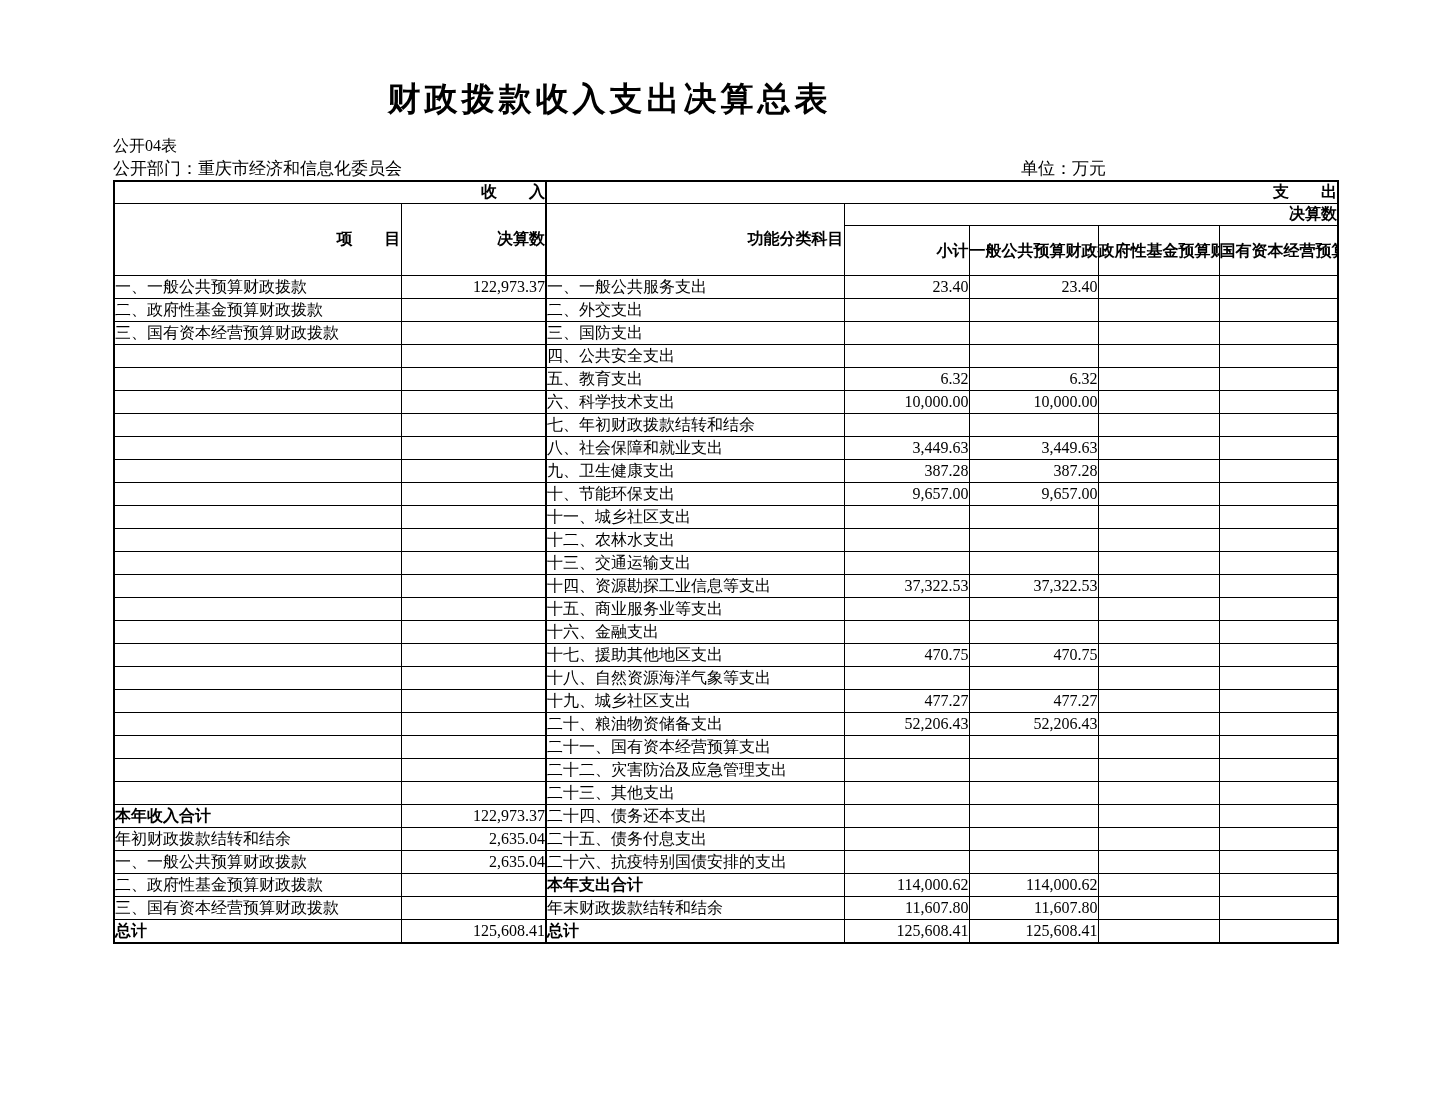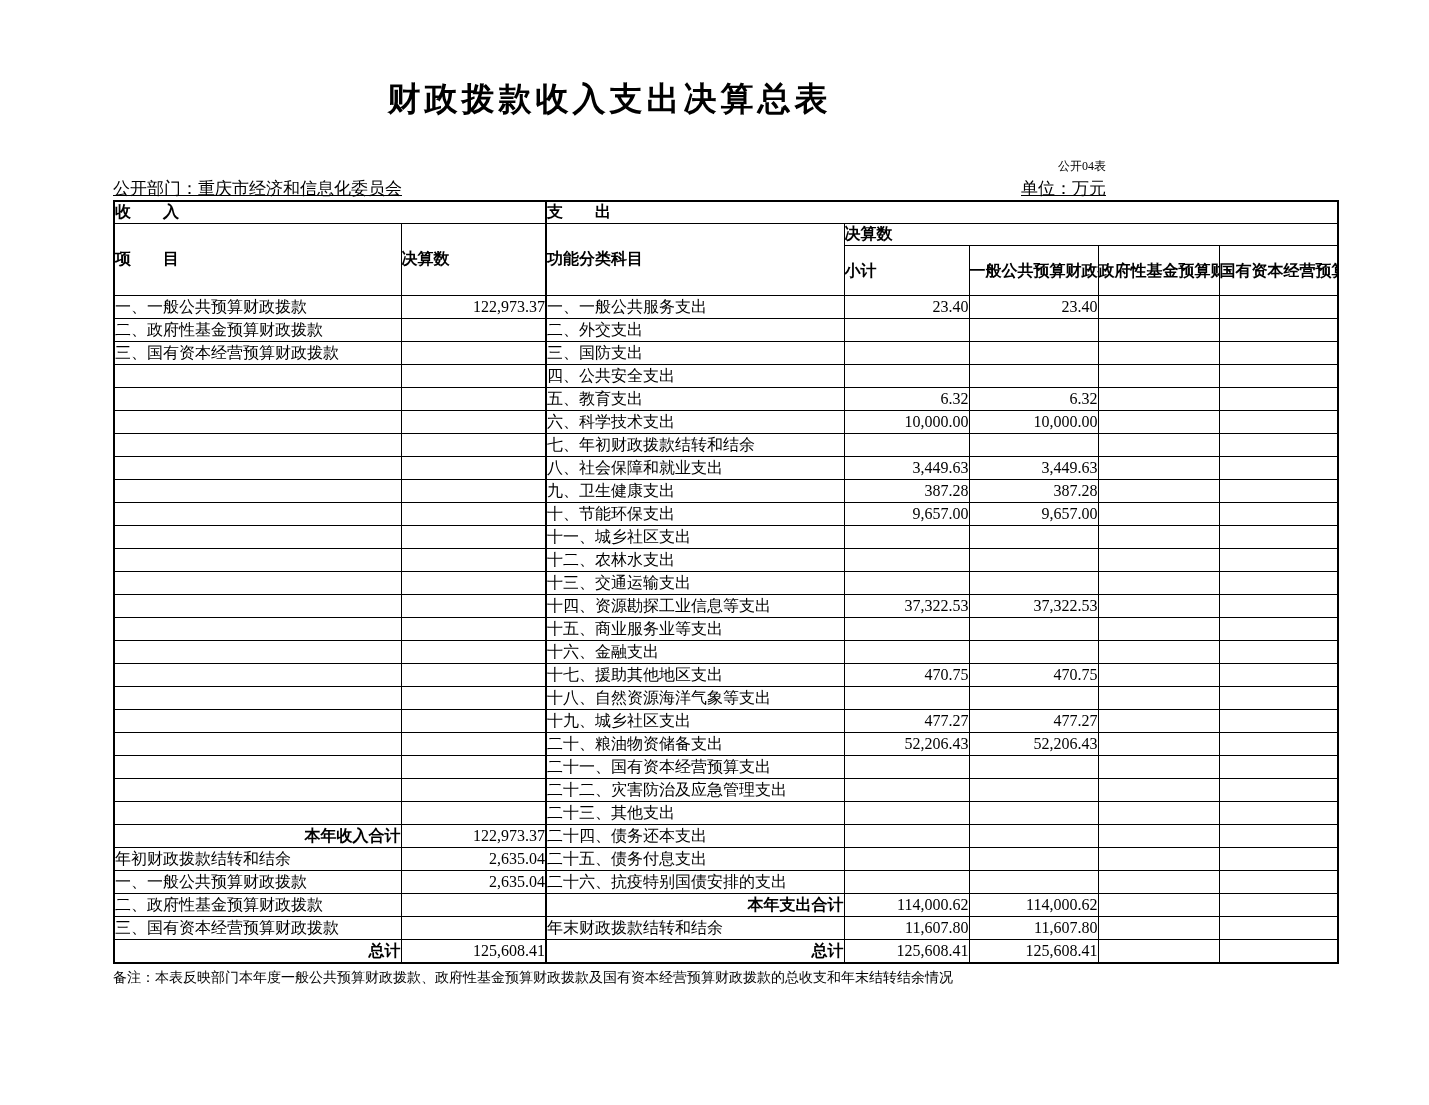--- a/index.html
+++ b/index.html
@@ -17,66 +17,65 @@
   .title {
     margin-top: 78px;
     text-align: center;
     font-family: "Liberation Sans", sans-serif;
     font-weight: bold;
     font-size: 33px;
     letter-spacing: 4px;
     line-height: 42px;
   }
   .code-line {
-    margin-top: 36px;
-    text-align: right;
-    font-size: 12px;
+    margin-top: 16px;
+    text-align: left;
+    font-size: 16px;
     line-height: 20px;
   }
   .meta-line {
     margin-top: 2px;
     display: flex;
     justify-content: space-between;
     font-size: 17px;
     line-height: 21px;
-    text-decoration: underline;
   }
   table.budget {
     border-collapse: collapse;
     table-layout: fixed;
     width: 1224px;
     border: 2px solid #000;
     margin-top: 1px;
   }
   table.budget th, table.budget td {
     border: 1px solid #000;
     overflow: hidden;
     white-space: nowrap;
     padding: 0;
     font-size: 16px;
   }
   thead th {
     font-weight: bold;
-    text-align: left;
+    text-align: right;
     vertical-align: middle;
   }
   .band-row th { height: 21px; border-bottom-width: 2px; }
   .group-row th { height: 21px; }
   .sub-row th {
     height: 49px;
     white-space: normal;
     line-height: 20px;
     padding: 0 8px;
     border-bottom-width: 2px;
   }
   th.hdr-deep { border-bottom-width: 2px; }
   .sep-left { border-left-width: 2px !important; }
   tbody td { height: 22px; line-height: 22px; }
   td.lbl { text-align: left; padding-left: 5px; }
-  td.lbl.total { text-align: right; padding-left: 0; font-weight: bold; font-family: Liberation Serif, serif; }
+  td.lbl.total { text-align: left; padding-left: 0; font-weight: bold; font-family: Liberation Serif, serif; }
   td.num { text-align: right; padding-right: 4px; }
   .note {
     margin-top: 5px;
     font-size: 14px;
     line-height: 18px;
     text-align: left;
   }
 </style>
 </head>
 <body>
@@ -375,14 +374,13 @@
           <td class="num">125,608.41</td>
           <td class="lbl total sep-left">总计</td>
           <td class="num">125,608.41</td>
           <td class="num">125,608.41</td>
           <td class="num"></td>
           <td class="num"></td>
         </tr>
       </tbody>
   </table>
 
-  <div class="note">备注：本表反映部门本年度一般公共预算财政拨款、政府性基金预算财政拨款及国有资本经营预算财政拨款的总收支和年末结转结余情况</div>
 </div>
 
 </body></html>

